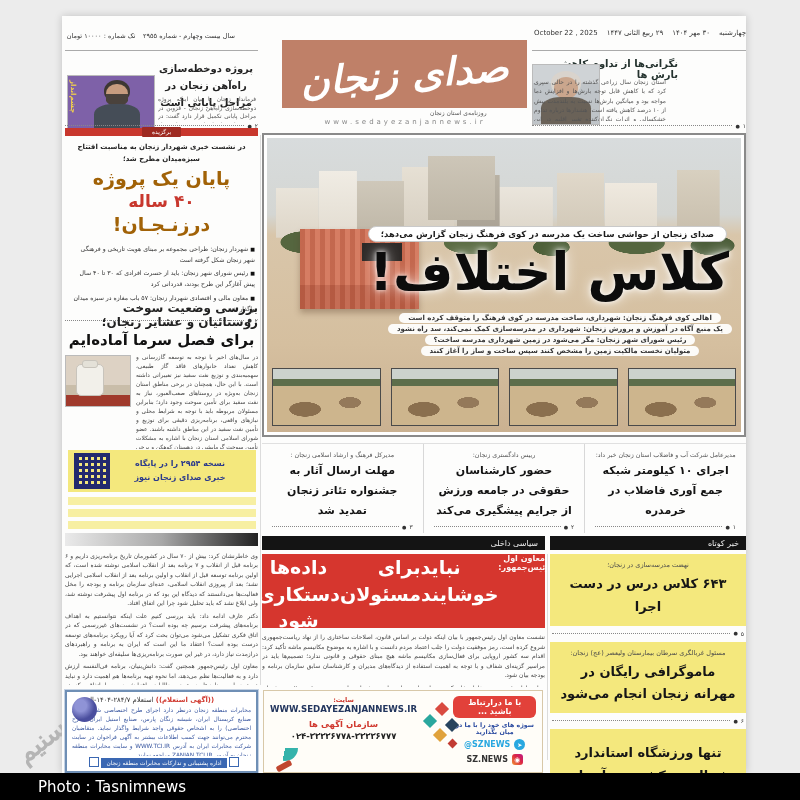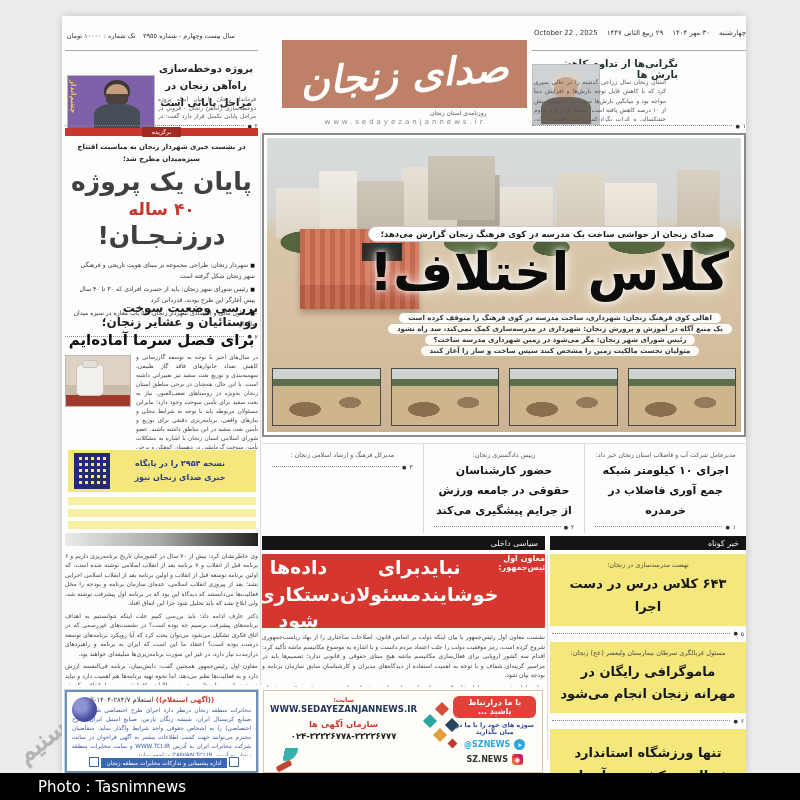--- a/index.html
+++ b/index.html
@@ -41,21 +41,21 @@
   .beard2{position:absolute;left:38px;top:18px;width:22px;height:12px;border-radius:0 0 48% 48%;background:#4a423c;}
   .suit2{position:absolute;left:26px;top:28px;width:46px;height:26px;border-radius:40% 40% 0 0;background:#454d57;}
   #tl-article .tl-body{position:absolute;right:2px;top:44px;width:98px;font-size:5.8px;line-height:1.5;color:#555;text-align:justify;height:28px;overflow:hidden;}
   #tl-article .rule{position:absolute;bottom:0;width:100%;}
 
   
   #red-bar{left:65px;top:128px;width:193px;height:8px;background:#c8372d;display:flex;align-items:center;justify-content:center;}
   #red-bar .red-tab{background:#9e2a21;color:#fff;font-size:6px;padding:1px 10px;line-height:1.2;border-radius:1px;}
   #featured{left:65px;top:141px;width:193px;text-align:center;direction:rtl;}
   #featured .kicker{font-size:7px;font-weight:bold;color:#222;line-height:1.75;}
-  #featured .h-big{font-size:25px;font-weight:900;color:#404040;line-height:1.3;letter-spacing:-0.5px;}
+  #featured .h-big{font-size:19px;font-weight:900;color:#a16207;line-height:1.3;letter-spacing:-0.5px;}
   #featured .h-red{font-size:17px;font-weight:900;color:#c8372d;line-height:1.3;}
   #featured .bullets{margin-top:6px;text-align:right;font-size:6.2px;color:#333;line-height:1.8;padding:0 3px;}
   #featured .bullets .bl{margin-bottom:2px;}
   #featured .sq{color:#111;font-size:5px;margin-left:2px;}
   #featured .rule{margin-top:3px;}
 
   #winter{left:65px;top:301px;width:193px;direction:rtl;}
   #winter .kicker{font-size:12px;font-weight:bold;color:#222;text-align:right;}
   #winter .w-head{font-size:15px;font-weight:900;color:#111;text-align:center;margin:2px 0 4px;}
   #winter .w-photo{float:left;width:64px;height:50px;margin:2px 5px 2px 0;background:linear-gradient(180deg,#ddd2c4 0 58%,#c9bda9 58% 78%,#a03a2c 78% 100%);border:1px solid #bbb;position:relative;}
@@ -309,20 +309,21 @@
       <div class="b-kick">رییس دادگستری زنجان:</div>
       <div class="b-head">حضور کارشناسان حقوقی در جامعه ورزش از جرایم پیشگیری می‌کند</div>
       <div class="rule">
           <span class="dots"></span>
           <span class="dotp">●</span>
           <span class="num">۲</span>
         </div>
     </div>
     <div class="brief">
       <div class="b-kick">مدیرکل فرهنگ و ارشاد اسلامی زنجان :</div>
+      <div class="b-head">مهلت ارسال آثار به جشنواره تئاتر زنجان تمدید شد</div>
       <div class="rule">
           <span class="dots"></span>
           <span class="dotp">●</span>
           <span class="num">۳</span>
         </div>
     </div>
   </div>
 
   <div class="abs tabbar" id="tab-politics">سیاسی داخلی</div>
   <div class="abs tabbar" id="tab-short">خبر کوتاه</div>

